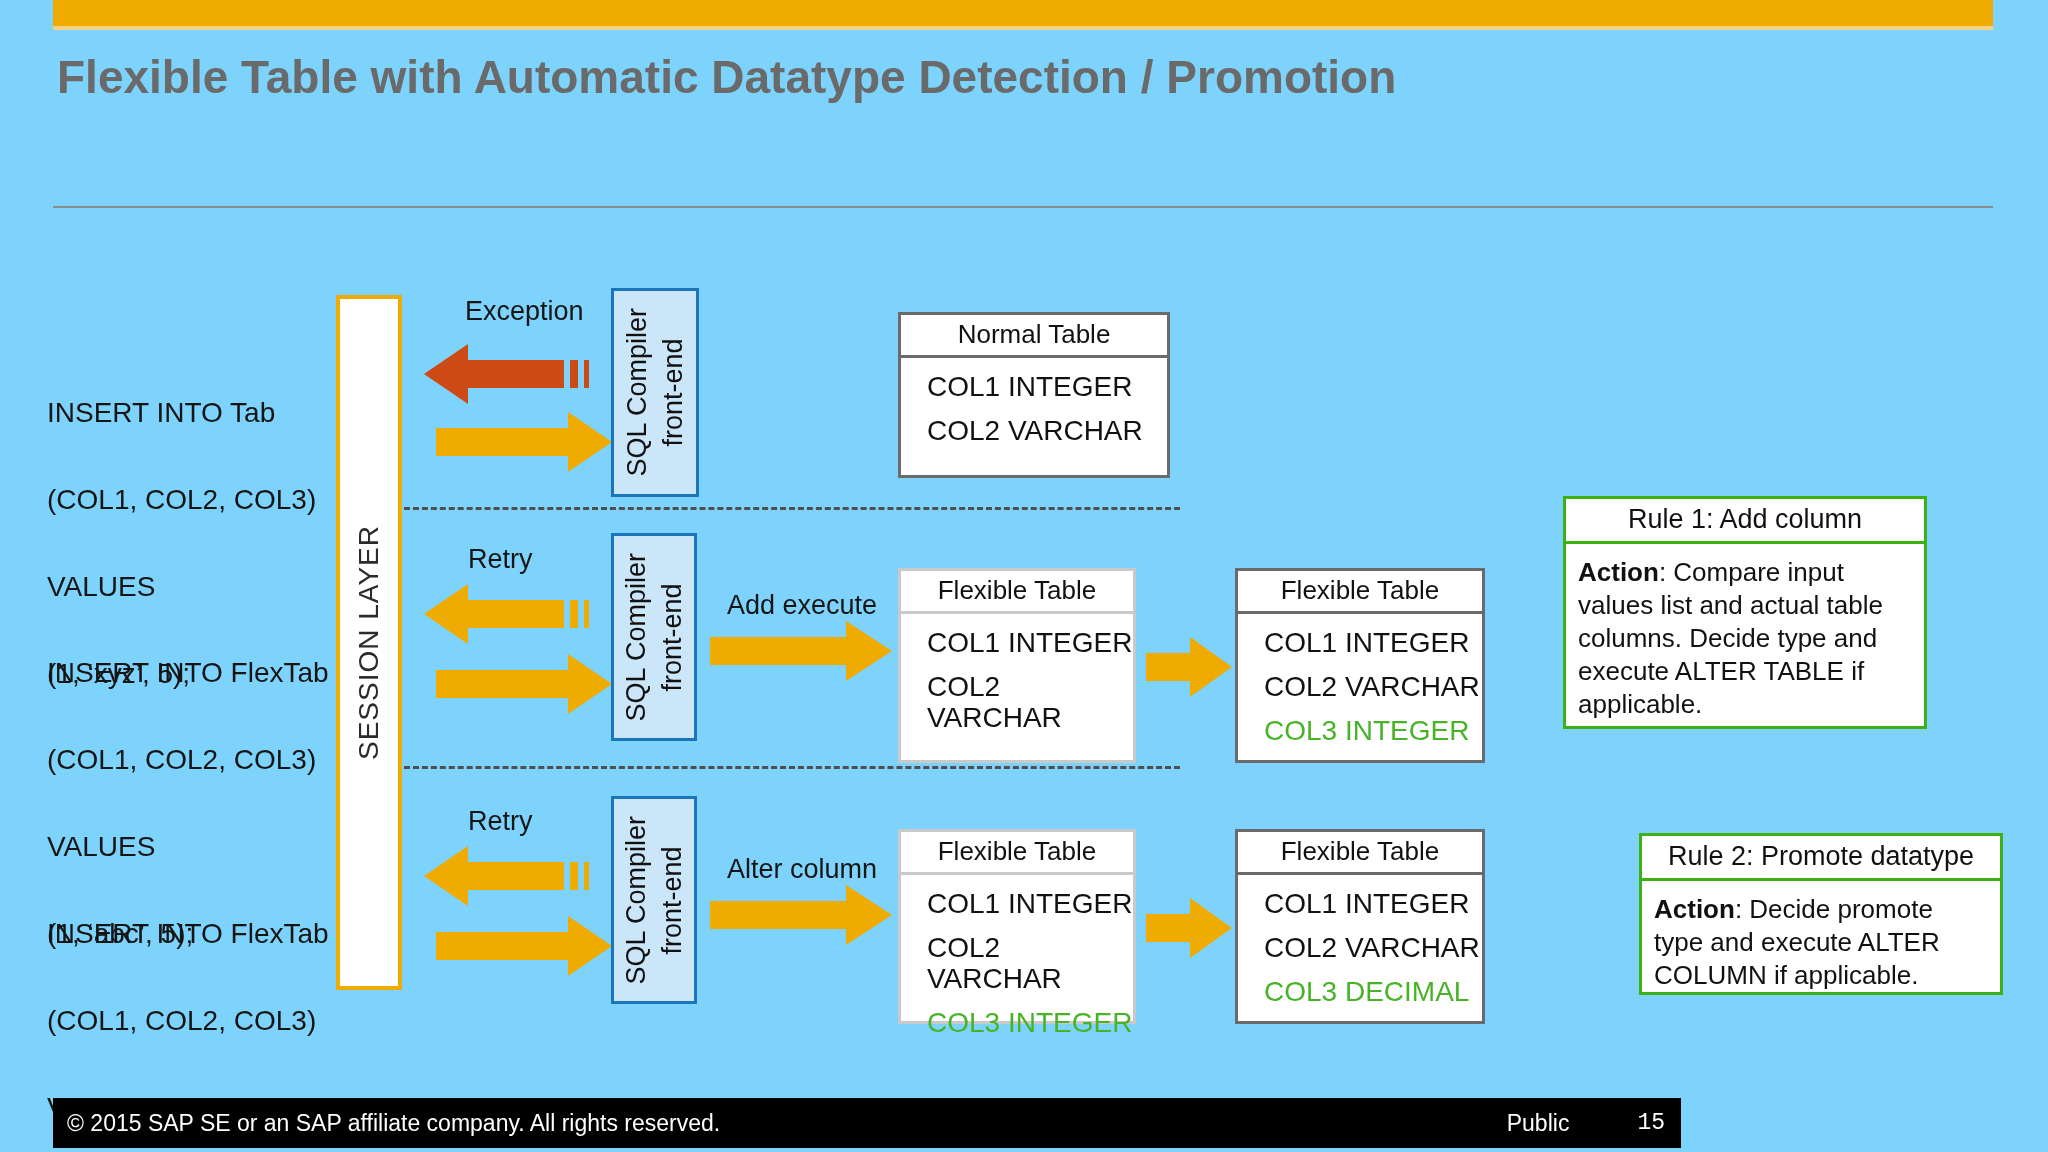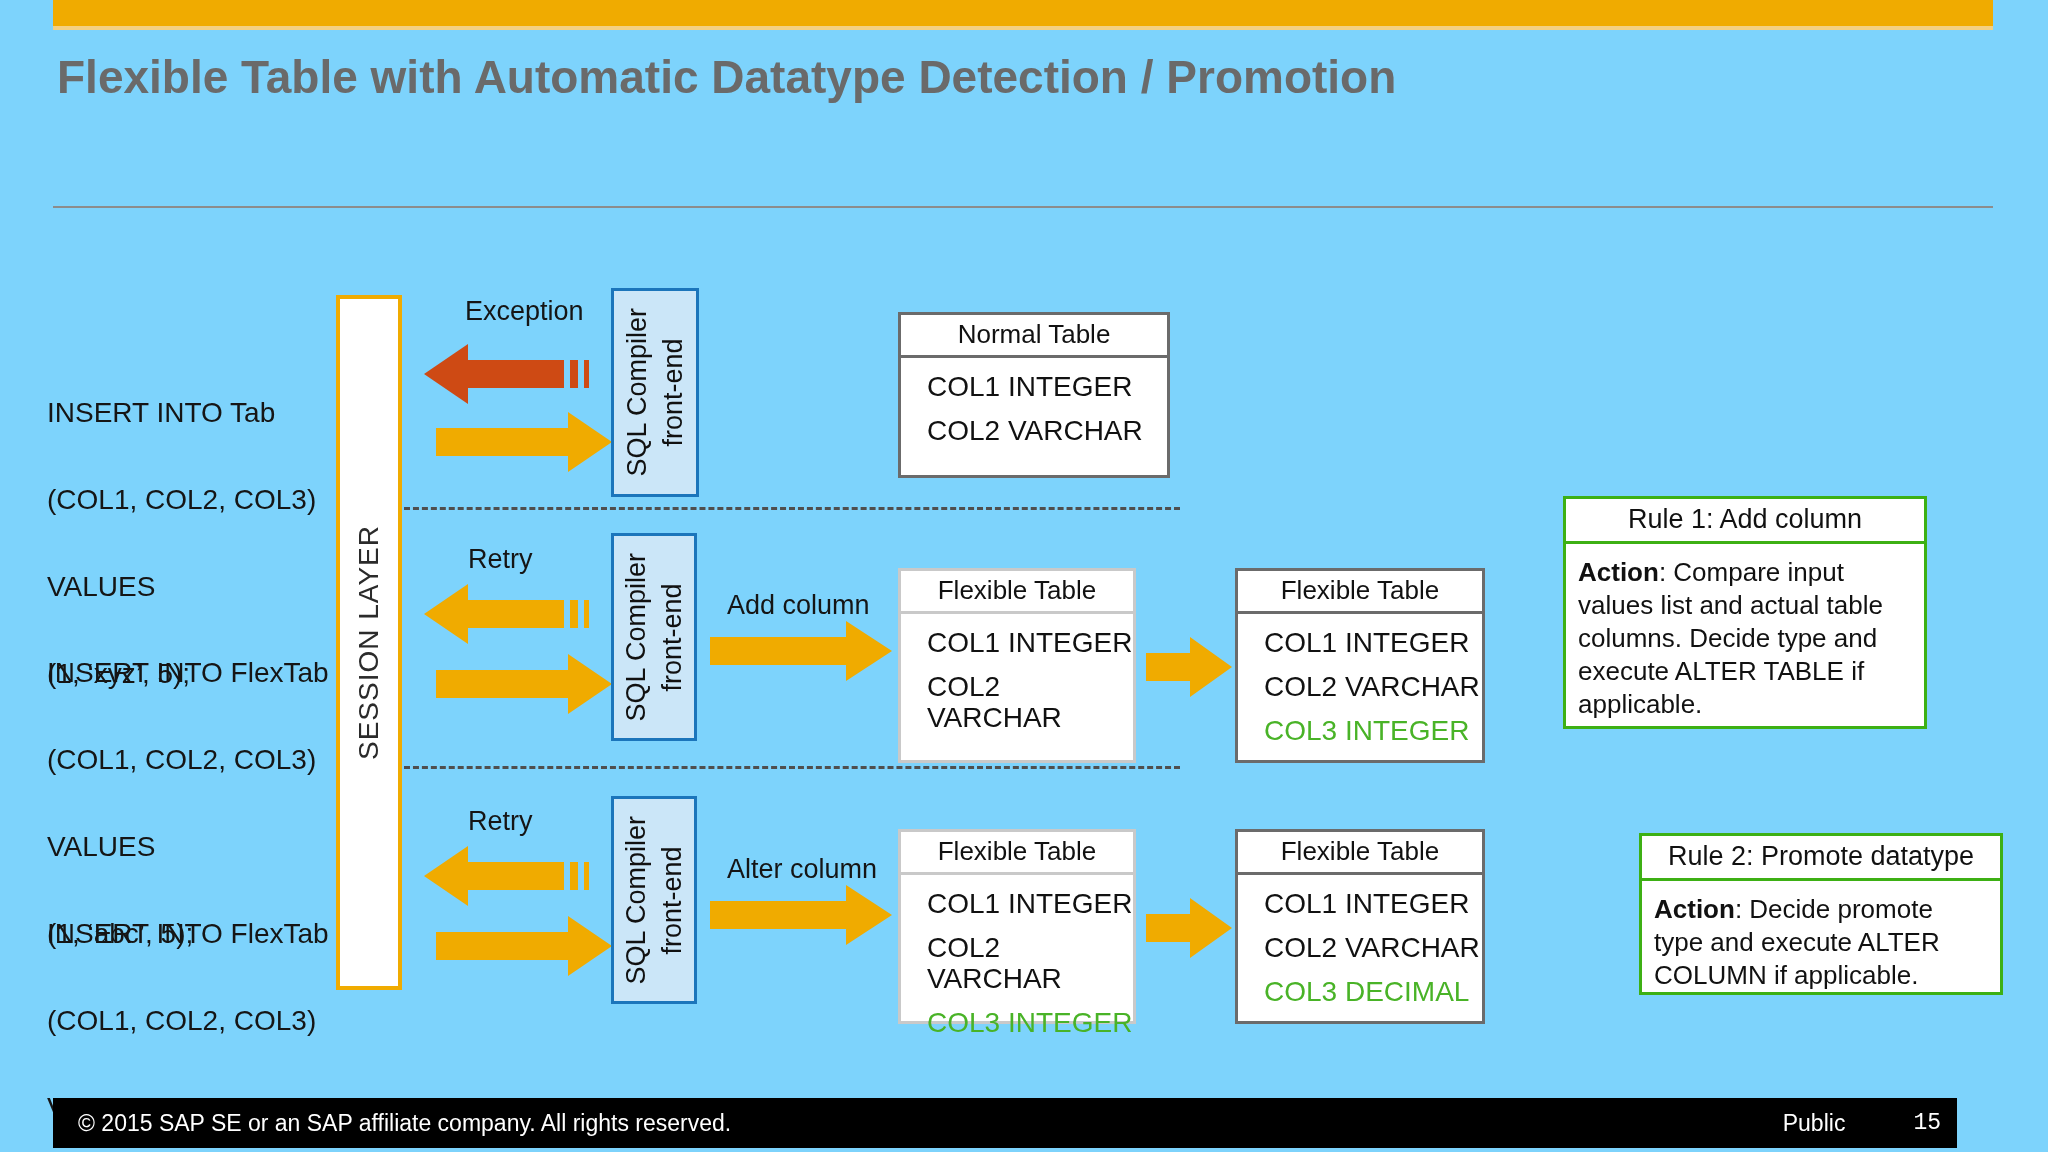--- a/index.html
+++ b/index.html
@@ -53,23 +53,23 @@
   .tbl-row.green{color:var(--green-text);}
 
   
   .rule{background:#fff;border:3px solid var(--green);box-sizing:border-box;}
   .rule-h{height:42px;line-height:40px;text-align:center;font-size:27px;color:#111;
           border-bottom:3px solid var(--green);}
   .rule-b{padding:12px 12px 0 12px;font-size:26px;line-height:33px;color:#111;}
   .rule-b b{font-weight:bold;}
 
   
-  .footer{left:53px;top:1098px;width:1904px;height:50px;background:var(--footer-bg);
+  .footer{left:53px;top:1098px;width:1628px;height:50px;background:var(--footer-bg);
           display:flex;align-items:center;color:#fff;font-size:23px;box-sizing:border-box;
-          padding:0 10px 0 25px;}
+          padding:0 10px 0 14px;}
   .footer .copy{flex:1;}
   .footer .cls{margin-right:68px;}
   .footer .pg{margin-right:6px;font-family:Liberation Mono, monospace;}
 </style>
 </head>
 <body>
 
 <div id="slide">
 
   <div class="abs topbar"></div>
@@ -142,21 +142,21 @@
     <polygon class="fill-gold" points="132,2 176,32 132,62"></polygon>
   </svg>
 
   <div class="abs compiler" style="left:611px;top:533px;width:86px;height:208px;">
     <div class="vtext">
       <div>SQL Compiler</div>
       <div>front-end</div>
     </div>
   </div>
 
-  <div class="abs flabel" style="left:727px;top:590px;">Add column</div>
+  <div class="abs flabel" style="left:727px;top:590px;">Add execute</div>
   <svg class="abs" style="left:710px;top:618px;" width="182" height="66" viewBox="0 0 182 66">
     <rect class="fill-gold" x="0" y="19" width="138" height="28"></rect>
     <polygon class="fill-gold" points="136,3 182,33 136,63"></polygon>
   </svg>
 
   <div class="abs tbl light" style="left:898px;top:568px;width:238px;height:195px;">
     <div class="tbl-h">Flexible Table</div>
     <div class="tbl-row">COL1 INTEGER</div>
     <div class="tbl-row">COL2 VARCHAR</div>
   </div>

